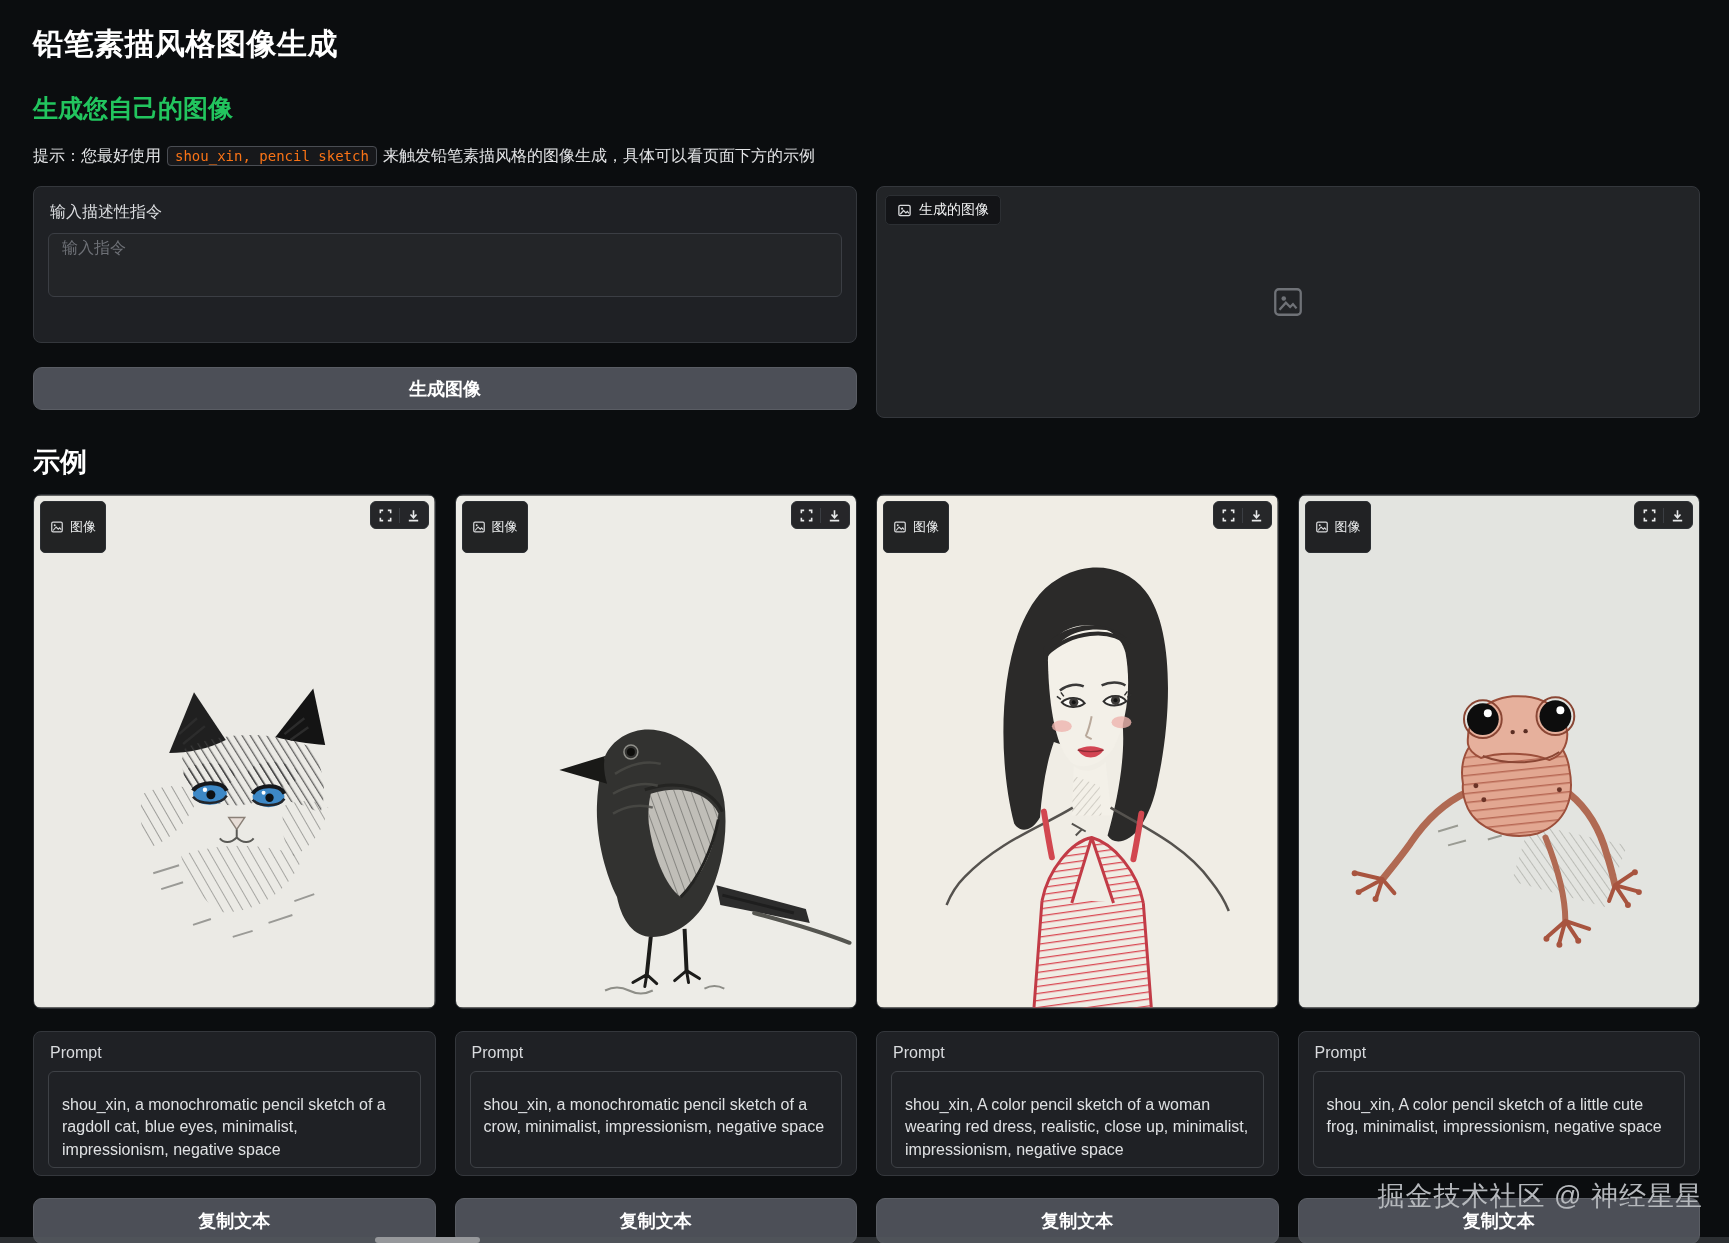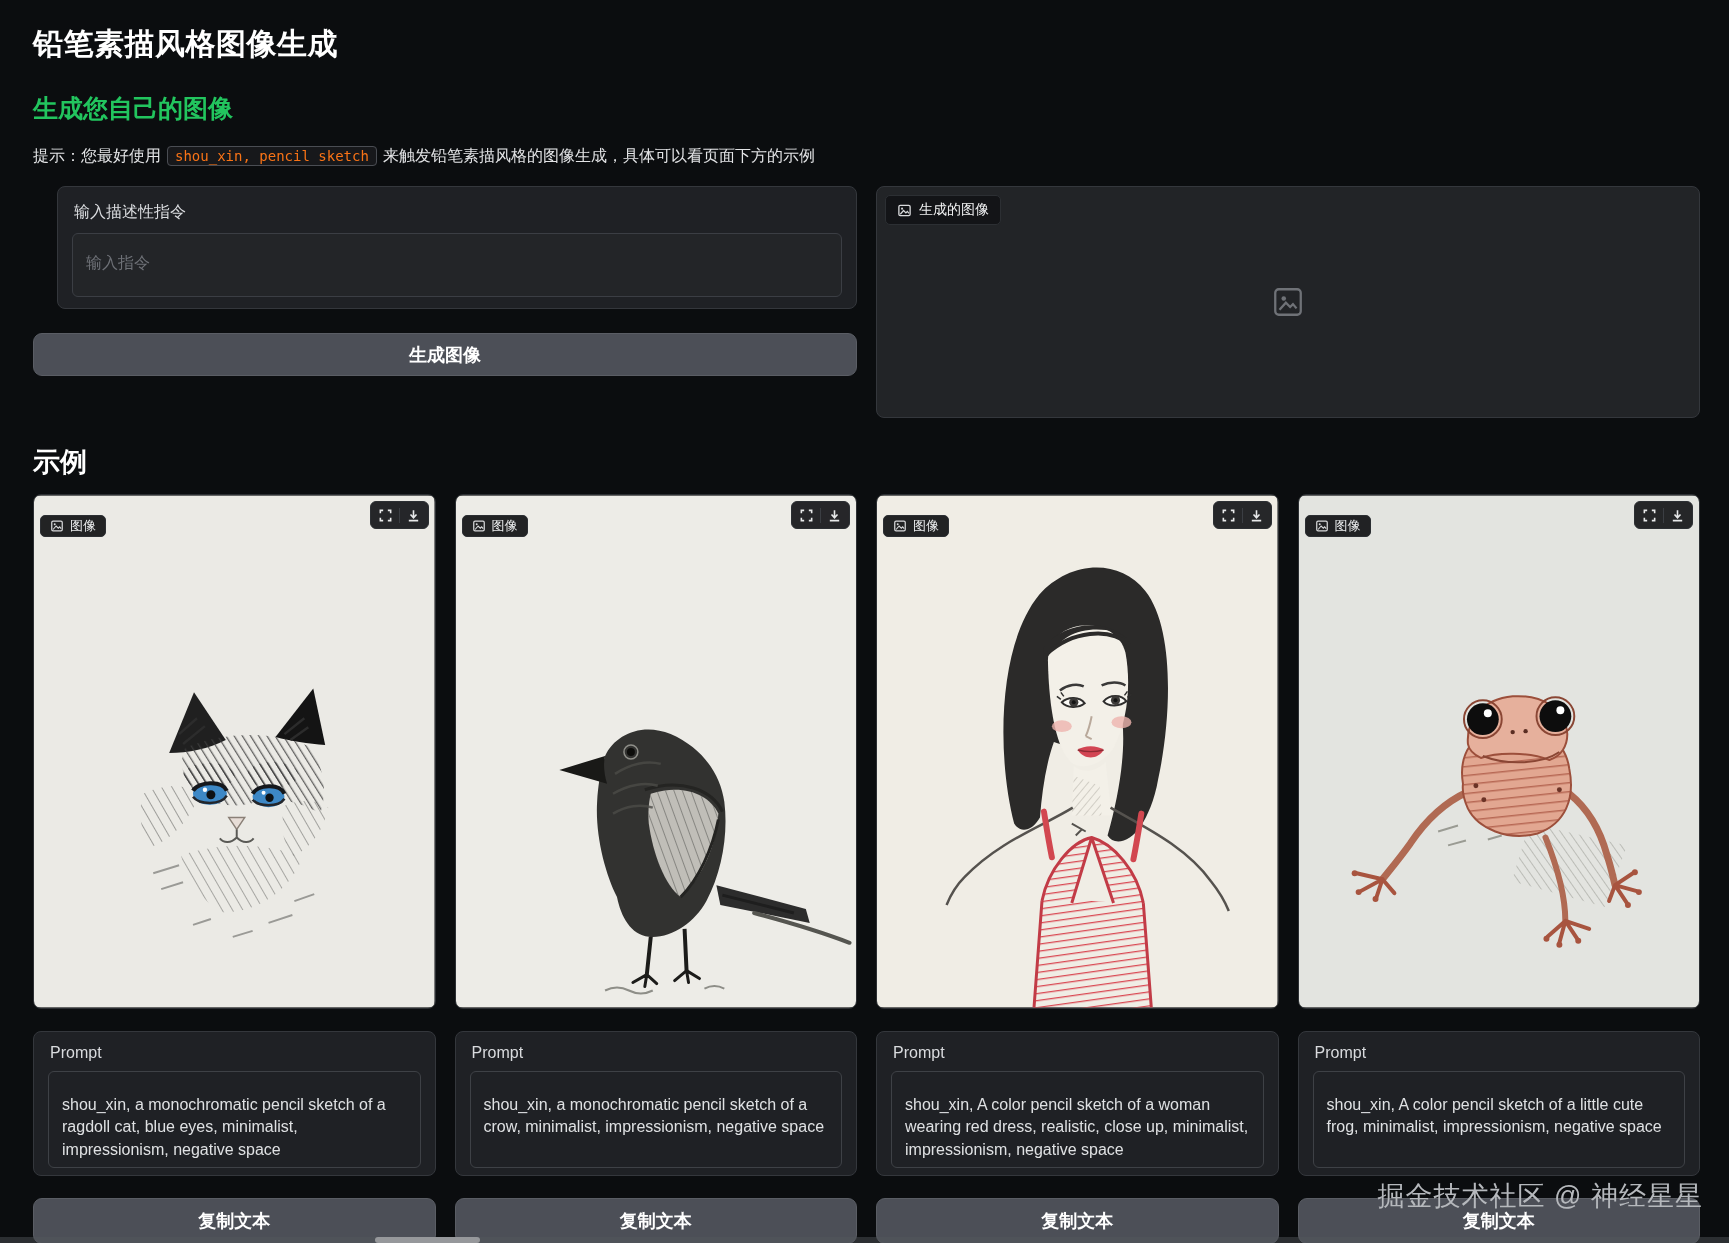--- a/index.html
+++ b/index.html
@@ -9,40 +9,40 @@
   .content { padding:10px 29px 0 33px; }
 
   h1.title { color:#ffffff; font-size:30px; font-weight:700; margin:14px 0 0; letter-spacing:.5px; }
   h2.subtitle { color:#22c55e; font-size:25px; font-weight:700; margin:27px 0 0; }
   .hint { color:#e3e4e6; font-size:16px; margin:21px 0 0; }
   .hint code { font-family:"DejaVu Sans Mono","Liberation Mono",monospace; font-size:14px; background:#17181b;
     border:1px solid #4a4d53; border-radius:4px; padding:1px 7px; margin:0 6px; color:#f97316; }
 
   .gen-row { display:grid; grid-template-columns:1fr 1fr; gap:19px; margin-top:19px; }
   .panel { background:#1f2125; border:1px solid #34373c; border-radius:8px; }
-  .input-panel { height:123px; padding:13px 14px;margin-left:24px; }
+  .input-panel { height:157px; padding:13px 14px; }
   .input-label { display:block; color:#dcdee1; font-size:16px; margin:2px 0 10px 2px; }
   textarea.cmd { width:100%; height:64px; resize:none; background:#232528; border:1px solid #3b3e44; border-radius:6px;
-    color:#e8e9eb; font-size:16px; padding:19px 13px; font-family:inherit; outline:none; }
+    color:#e8e9eb; font-size:16px; padding:4px 13px; font-family:inherit; outline:none; }
   textarea.cmd::placeholder { color:#6e7177; }
   .generate-btn { margin-top:24px; width:100%; height:43px; background:#4c4f57; border:1px solid #5a5d64;
     border-radius:9px; color:#ffffff; font-weight:700; font-size:18px; cursor:pointer; font-family:inherit; }
 
   .output-panel { position:relative; height:232px; background:#222427; border:1px solid #34373c; border-radius:8px; }
   .output-chip { position:absolute; top:8px; left:8px; display:flex; align-items:center; gap:7px;
     background:#131417; border:1px solid #2c2f33; border-radius:5px; padding:5px 11px; color:#f0f1f2; font-size:14px; }
   .placeholder-icon { position:absolute; top:50%; left:50%; transform:translate(-50%,-50%); opacity:.8; }
 
   .examples-heading { color:#ffffff; font-size:27px; font-weight:700; margin:26px 0 14px; }
 
   .cards { display:grid; grid-template-columns:repeat(4,1fr); gap:19px; }
   .image-wrap { position:relative; height:515px; border-radius:8px; overflow:hidden; border:1px solid #2c2f33; }
   .image-wrap svg.art { display:block; width:100%; height:100%; }
-  .img-chip { position:absolute; top:20px; left:6px; display:flex; align-items:center; gap:6px;
-    background:rgba(16,17,20,.92); border:1px solid #2c2f33; border-radius:5px; padding:1px 9px; color:#eceeef; font-size:13px; }
+  .img-chip { position:absolute; top:6px; left:6px; display:flex; align-items:center; gap:6px;
+    background:rgba(16,17,20,.92); border:1px solid #2c2f33; border-radius:5px; padding:16px 9px; color:#eceeef; font-size:13px; }
   .icon-group { position:absolute; top:6px; right:6px; display:flex; align-items:center;
     background:rgba(16,17,20,.9); border:1px solid #2c2f33; border-radius:6px; padding:1px; }
   .icon-btn { width:27px; height:24px; display:flex; align-items:center; justify-content:center; cursor:pointer; }
   .icon-divider { width:1px; height:15px; background:#3b3e43; }
 
   .prompt-panel { margin-top:22px; height:145px; padding:12px 14px; }
   .prompt-label { color:#d9dbde; font-size:16px; margin-left:2px; }
   .prompt-box { margin-top:9px; border:1px solid #3e4146; border-radius:6px; padding:22px 13px;
     color:#dfe1e3; font-size:16px; line-height:1.4; height:97px; overflow:hidden; }
   .copy-btn { margin-top:22px; width:100%; height:46px; background:#4c4f57; border:1px solid #5a5d64;

